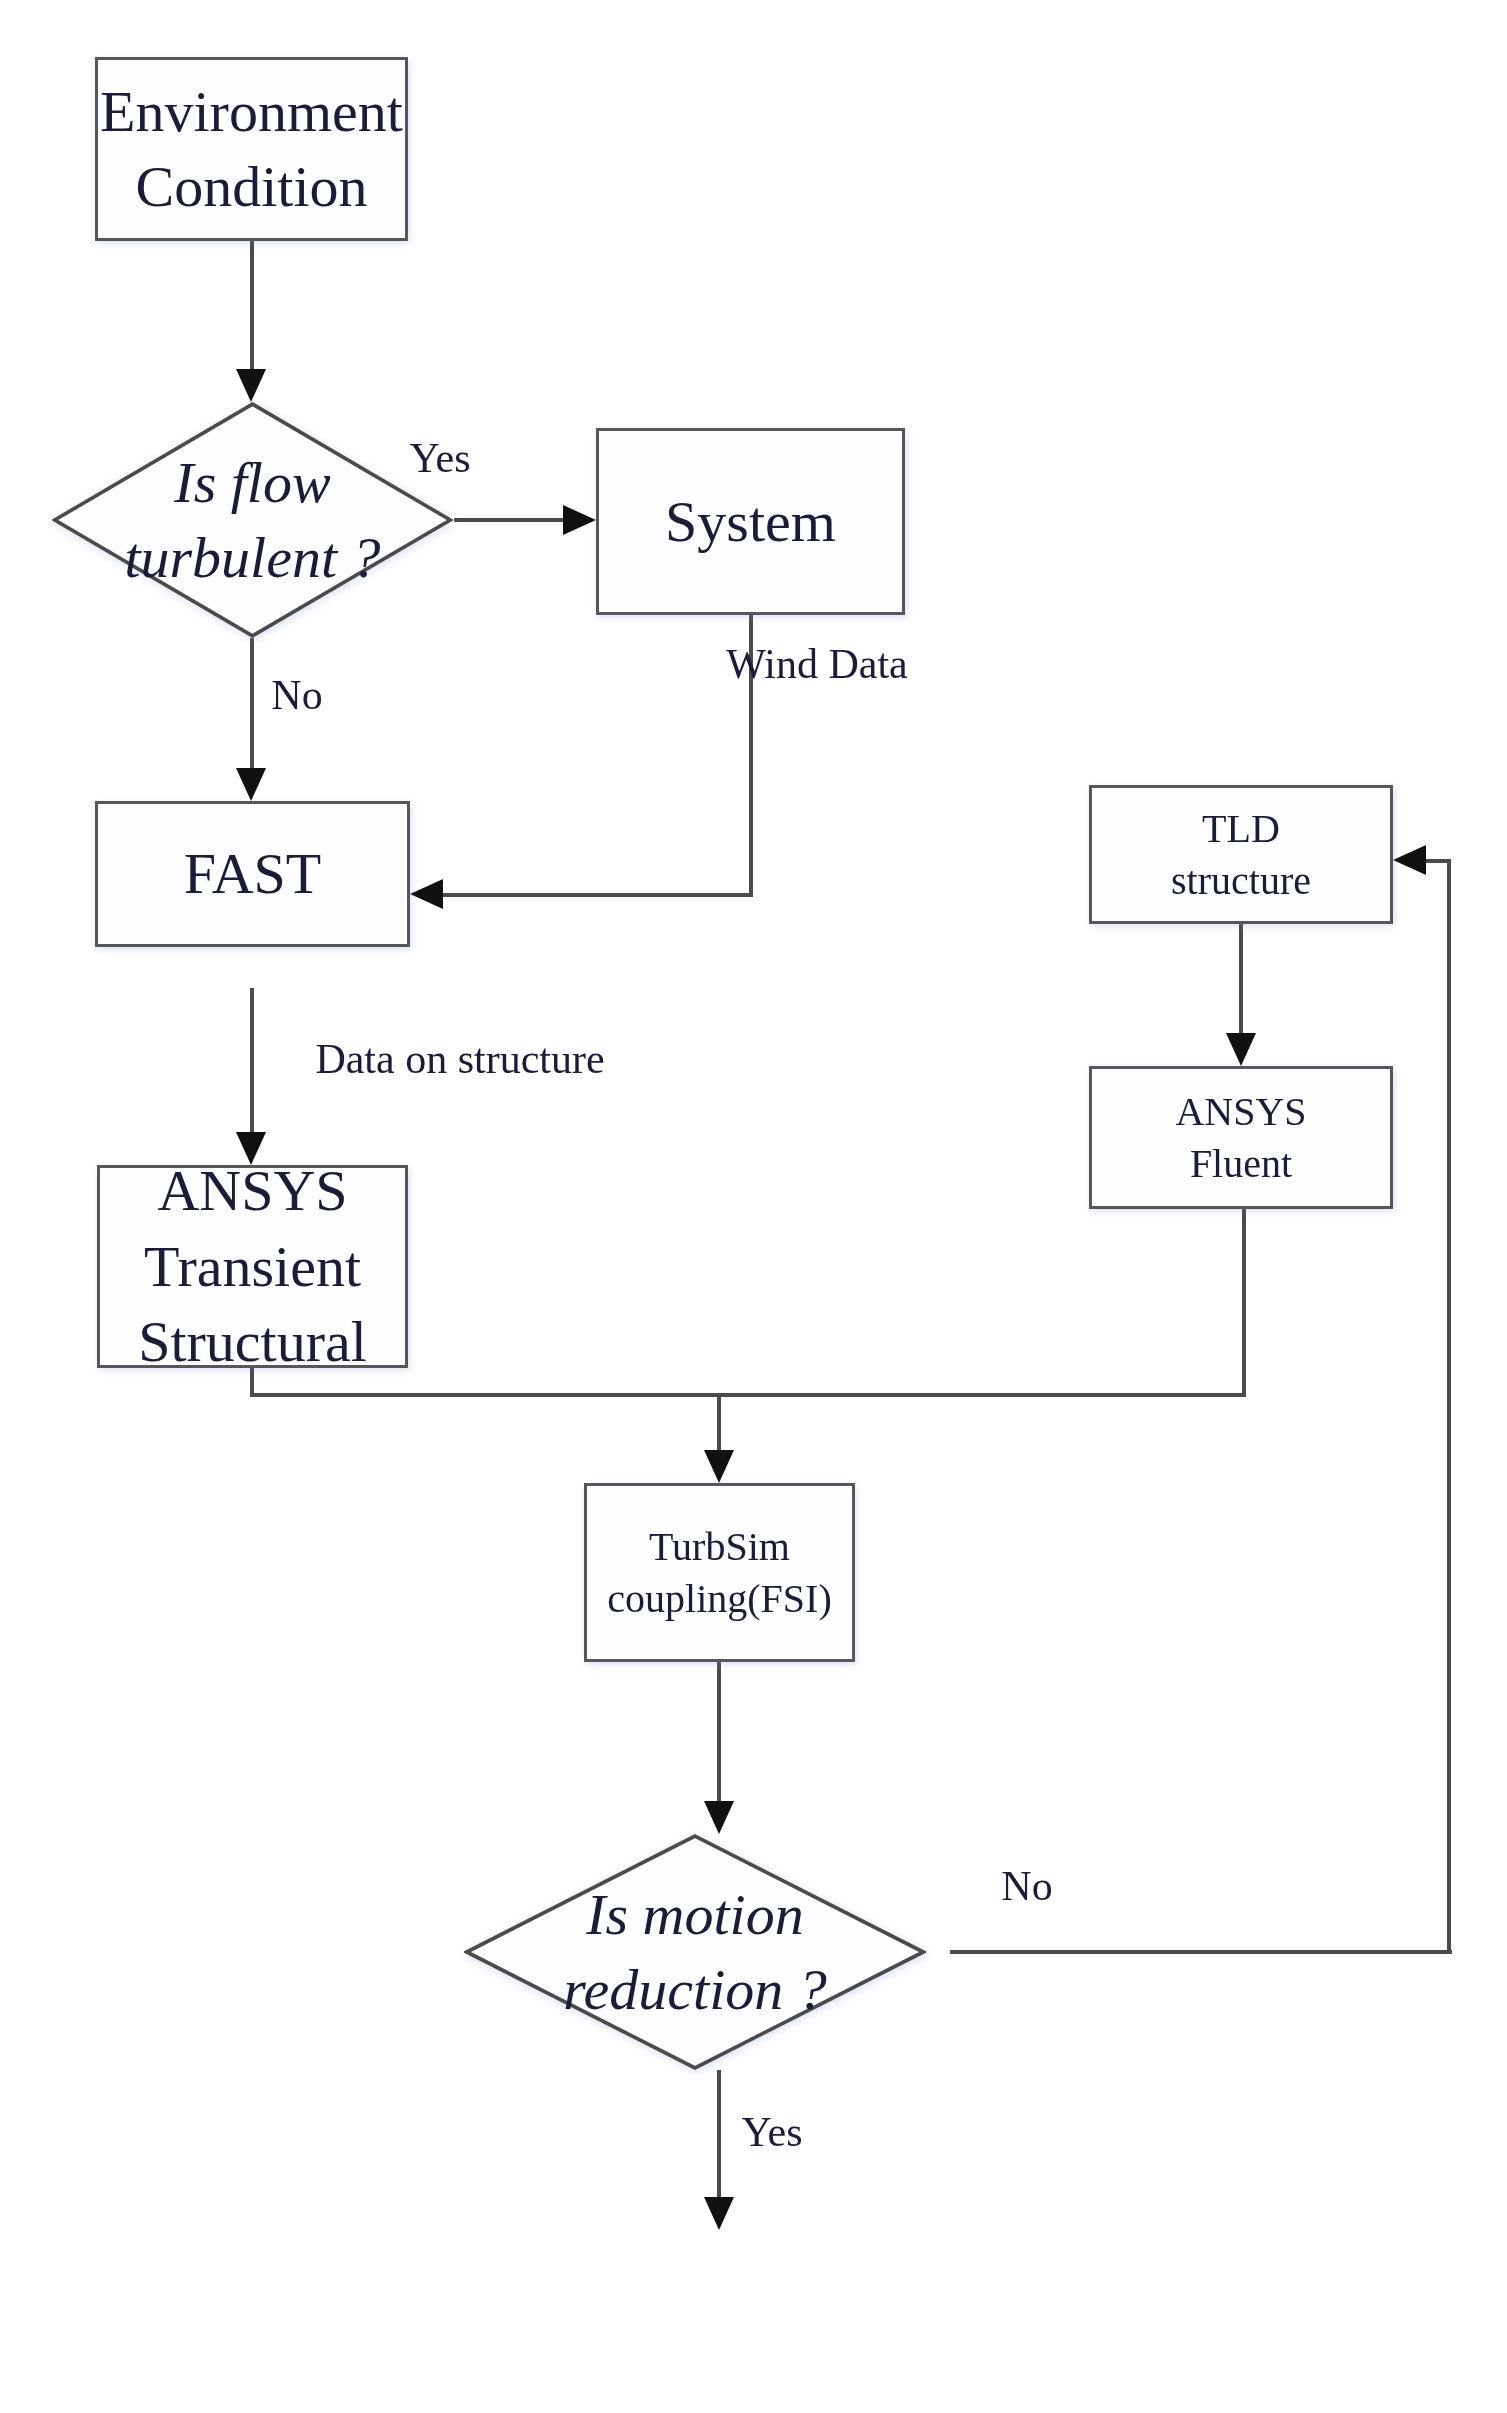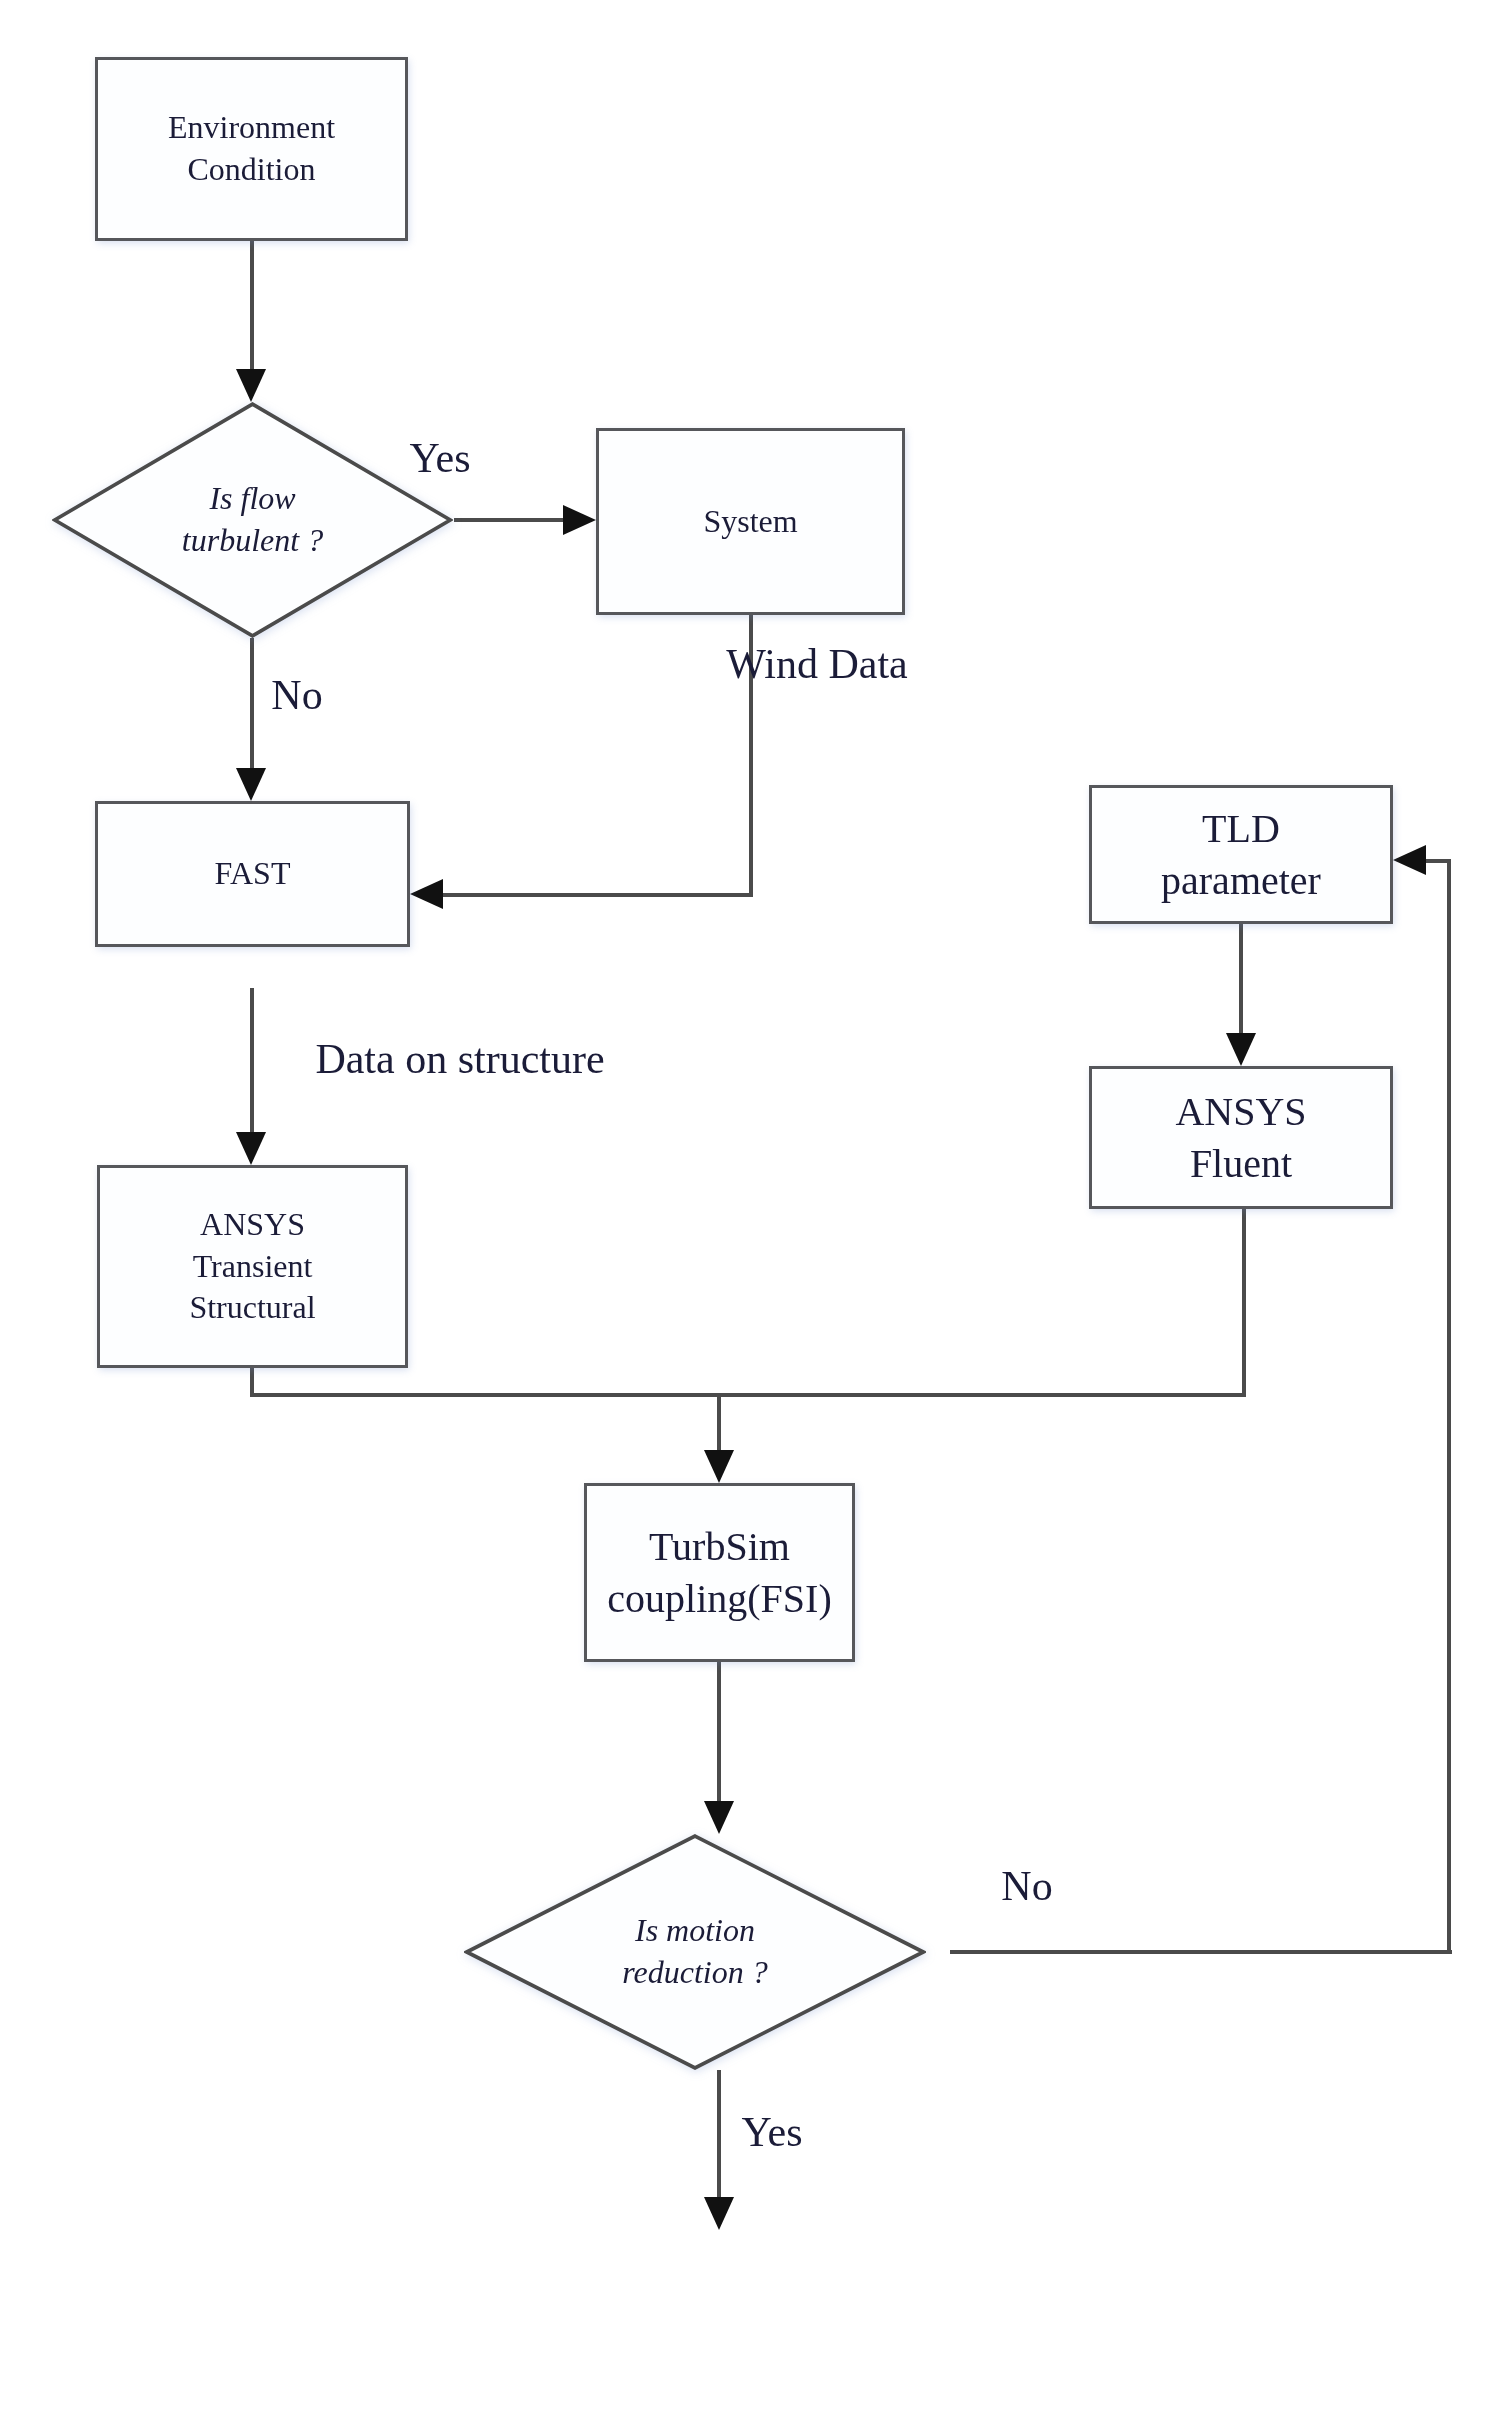--- a/index.html
+++ b/index.html
@@ -23,21 +23,21 @@
     box-sizing:border-box;
     background:var(--box-fill);
     border:3.7px solid var(--box-border);
     box-shadow:1.8px 2.8px 7.4px rgba(110,140,200,0.28);
     display:flex;align-items:center;justify-content:center;
     text-align:center;
   }
   .stadium{border-radius:74px;}
   .lbl{
     white-space:pre-line;
-    font-size:32px;
+    font-size:58px;
     line-height:1.3;
     text-align:center;
   }
   .lbl-sm{font-size:40px;}
   .dwrap{position:absolute;font-style:italic;}
   .dwrap svg{position:absolute;left:0;top:0;filter:drop-shadow(1.8px 2.8px 4.6px rgba(110,140,200,0.28));}
   .dlabel{
     position:absolute;left:0;top:0;width:100%;height:100%;
     display:flex;align-items:center;justify-content:center;
     text-align:center;
@@ -132,21 +132,21 @@
   <div class="box" style="left:596px;top:428px;width:309px;height:187px">
     <span class="lbl">System</span>
   </div>
 
   <div class="box" style="left:95px;top:801px;width:315px;height:146px">
     <span class="lbl">FAST</span>
   </div>
 
   <div class="box" style="left:1089px;top:785px;width:304px;height:139px">
     <span class="lbl lbl-sm">TLD
-parameter</span>
+structure</span>
   </div>
 
   <div class="box" style="left:97px;top:1165px;width:311px;height:203px">
     <span class="lbl">ANSYS
 Transient
 Structural</span>
   </div>
 
   <div class="box" style="left:1089px;top:1066px;width:304px;height:143px">
     <span class="lbl lbl-sm">ANSYS

